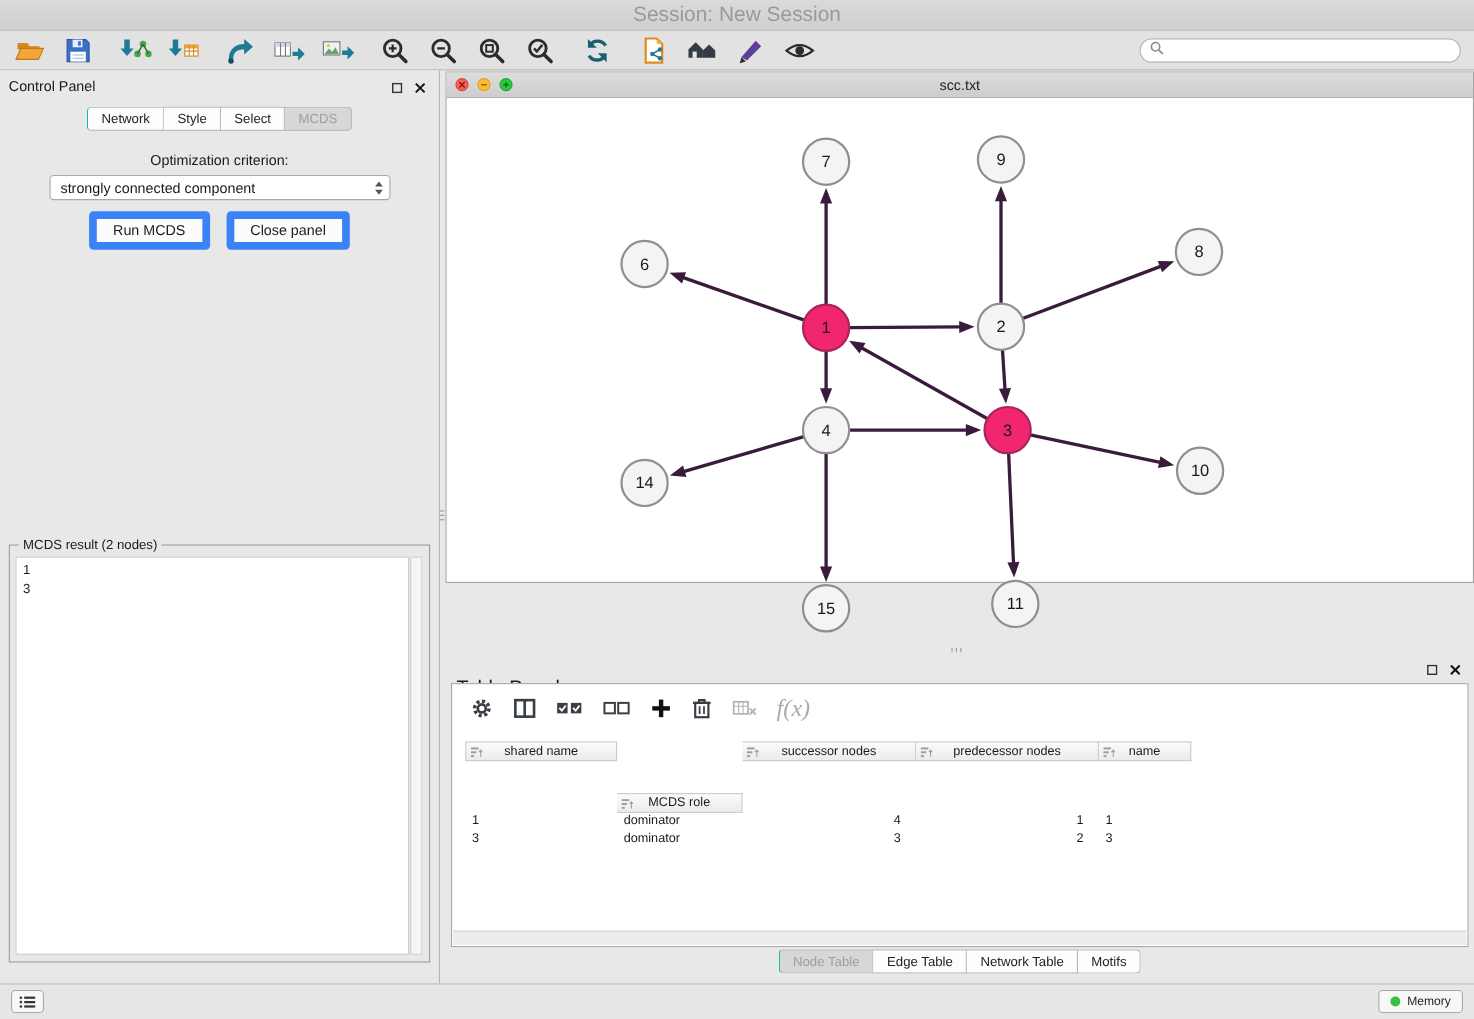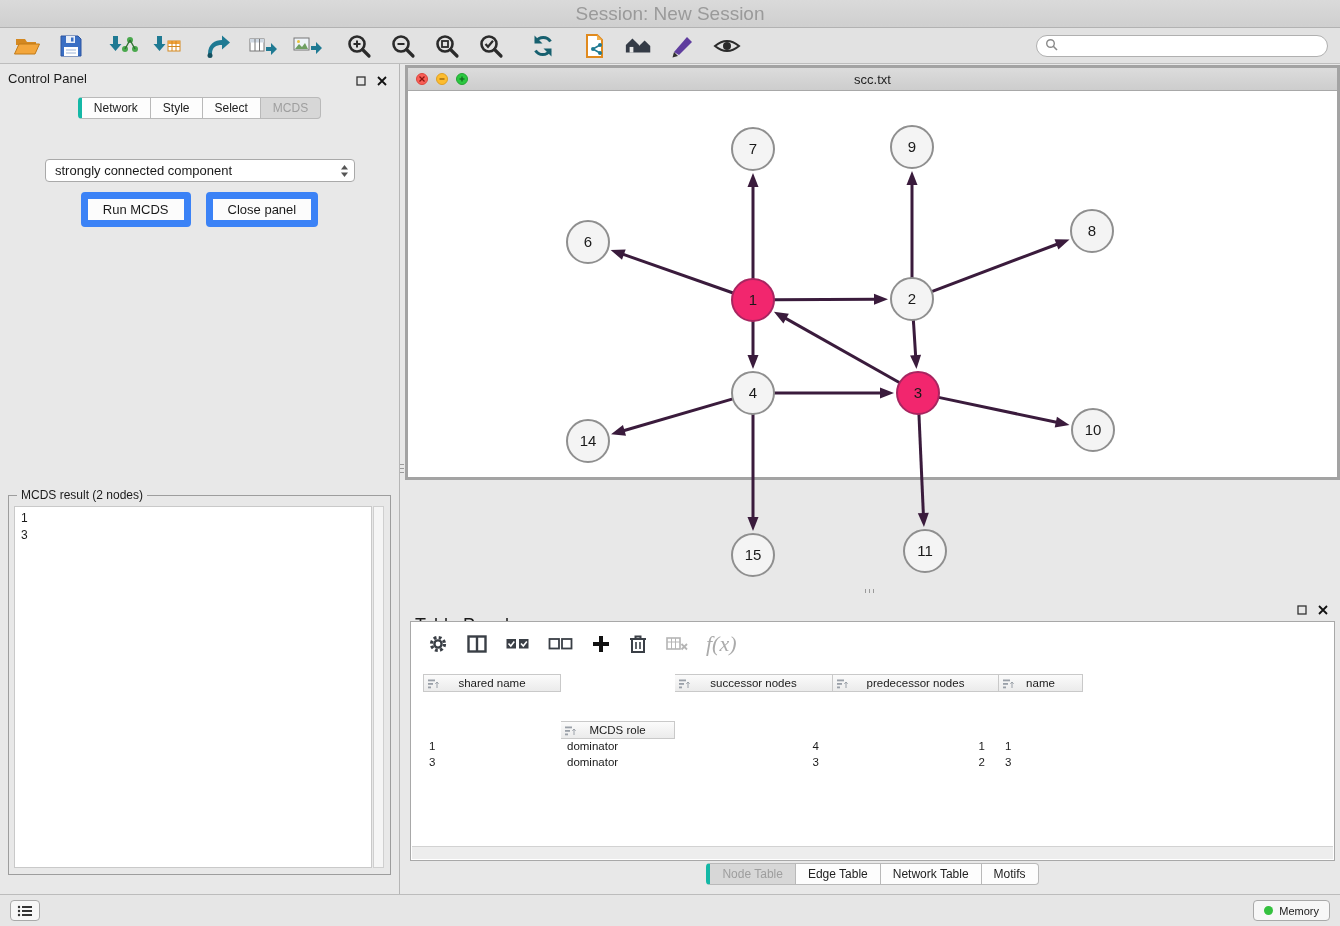--- a/index.html
+++ b/index.html
@@ -21,37 +21,37 @@
     display:flex;align-items:center;padding:0 8px;gap:5px;}
   .search input{border:none;outline:none;flex:1;font-size:12px;background:transparent;font-family:"Liberation Sans",sans-serif;}
 
   
   .control-panel{position:absolute;left:0;top:64px;width:400px;bottom:32px;background:#e8e8e8;border-right:1px solid #b6b6b6;}
   .cp-header{position:absolute;top:7px;left:8px;font-size:13px;}
   .win-btns{display:flex;gap:11px;align-items:center;}
   .cp-win-btns{position:absolute;top:8px;right:12px;}
   .seg-tabs{position:absolute;top:33px;left:0;right:0;display:flex;justify-content:center;}
   .seg-tab{font-size:12px;padding:3px 12px;background:#fdfdfd;border:1px solid #b9b9b9;border-left:none;color:#222;white-space:nowrap;}
-  .seg-tab:first-child{border-left:4px solid #14b8a6;border-radius:4px 0 0 4px;}
+  .seg-tab:first-child{border-left:1px solid #14b8a6;border-radius:4px 0 0 4px;}
   .seg-tab:last-child{border-radius:0 4px 4px 0;}
   .seg-tab.active{background:#d7d7d7;color:#9e9e9e;}
   .opt-label{position:absolute;top:74px;left:0;right:0;text-align:center;font-size:13px;}
   .dropdown{position:absolute;top:95px;left:45px;width:310px;height:23px;background:#fff;border:1px solid #a9a9a9;
     border-radius:4px;display:flex;align-items:center;padding:0 5px 0 9px;font-size:13px;}
   .dd-stepper{margin-left:auto;display:flex;align-items:center;}
   .cp-buttons{position:absolute;top:128px;left:0;right:0;display:flex;justify-content:center;gap:15px;}
   .btn{font-size:13px;padding:3px 15px;background:#fcfcfc;border:7px solid #3b82f6;border-radius:4px;cursor:default;}
   .result-box{position:absolute;left:8px;right:8px;top:431px;bottom:19px;border:1px solid #9d9d9d;}
   .result-title{position:absolute;top:-8px;left:8px;background:#e8e8e8;padding:0 4px;font-size:12px;}
   .result-area{position:absolute;top:10px;left:5px;right:18px;bottom:6px;background:#fff;border:1px solid #c9c9c9;
     font-size:12px;padding:3px 6px;white-space:pre;line-height:17px;overflow:hidden;}
   .result-scroll{position:absolute;top:10px;bottom:6px;right:6px;width:11px;background:#f5f5f5;border:1px solid #cfcfcf;}
 
   
-  .network-window{position:absolute;left:405px;top:65px;width:935px;height:415px;background:#fff;border:3px solid #a3a3a3;}
+  .network-window{position:absolute;left:405px;top:65px;width:935px;height:465px;background:#fff;border:1px solid #a3a3a3;}
   .net-titlebar{height:23px;background:linear-gradient(#dcdcdc,#cdcdcd);border-bottom:1px solid #a8a8a8;
     position:relative;display:flex;align-items:center;justify-content:center;font-size:13px;color:#1e1e1e;}
   .traffic{position:absolute;left:8px;top:5px;display:flex;gap:8px;}
   .light{width:12px;height:12px;border-radius:50%;display:flex;align-items:center;justify-content:center;}
   .light.red{background:#f95f57;border:1px solid #dd453d;}
   .light.yellow{background:#fdbc2e;border:1px solid #dfa023;}
   .light.green{background:#2bc840;border:1px solid #24a433;}
   #graph-svg{position:absolute;left:0;top:23px;}
 
   
@@ -254,20 +254,21 @@
             <path d="M1 1 L9 9 M9 1 L1 9" stroke="#111" stroke-width="1.8"></path>
           </svg></span>
     </div>
     <div class="seg-tabs">
         <div class="seg-tab">Network</div>
         <div class="seg-tab">Style</div>
         <div class="seg-tab">Select</div>
         <div class="seg-tab active">MCDS</div>
       </div>
 
+    <div class="opt-label">Optimization criterion:</div>
     <div class="dropdown">
       <span>strongly connected component</span>
       <span class="dd-stepper">
         <svg width="9" height="14" viewBox="0 0 9 14">
             <path d="M4.5 1 L8 5.5 H1 z" fill="#555"></path>
             <path d="M4.5 13 L1 8.5 H8 z" fill="#555"></path>
           </svg>
       </span>
     </div>
     <div class="cp-buttons">

